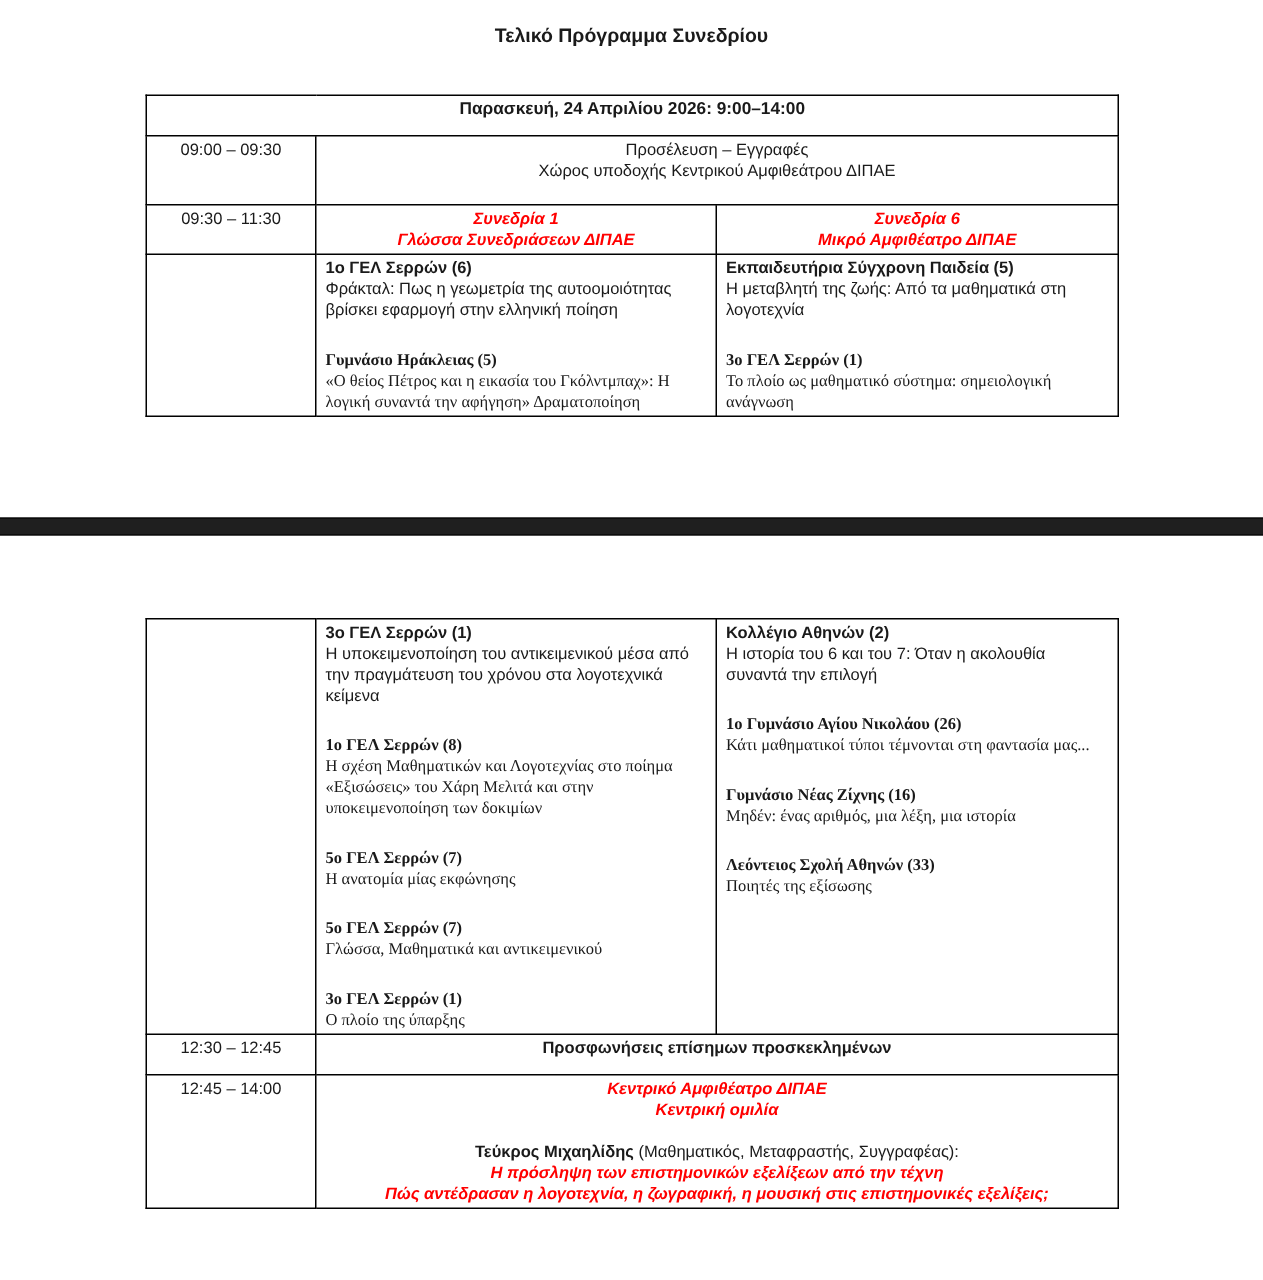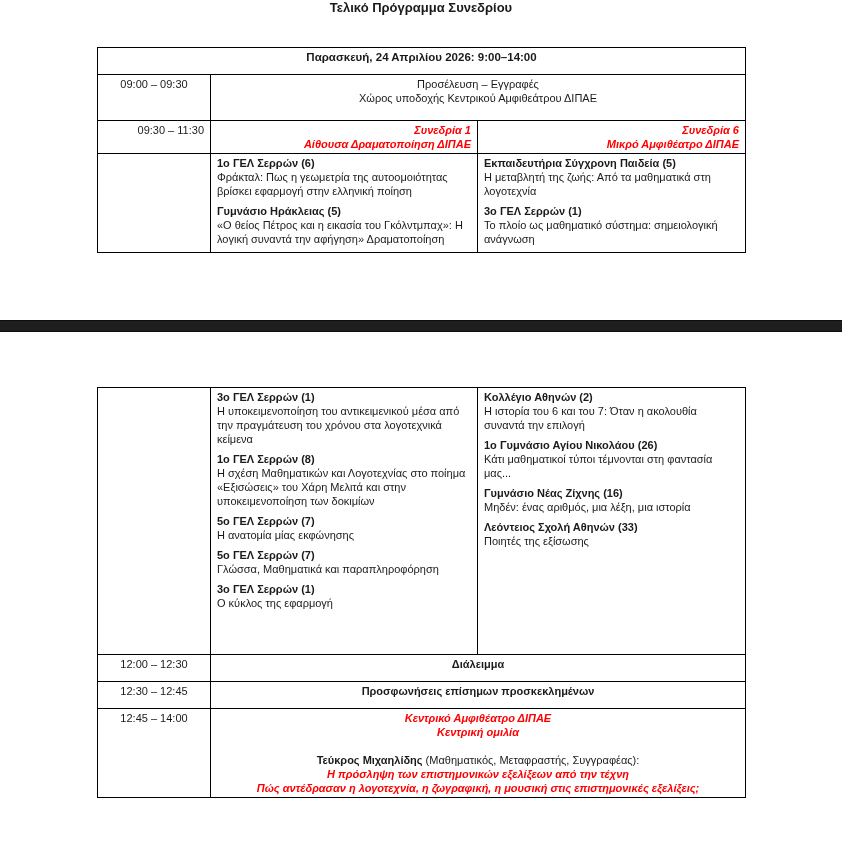--- a/index.html
+++ b/index.html
@@ -4,21 +4,21 @@
 <style>
   * { box-sizing: border-box; margin: 0; padding: 0; }
   html, body {
     width: 842px; height: 853px;
     background: #ffffff;
     font-family: "Liberation Sans", "DejaVu Sans", sans-serif;
     color: #1a1a1a;
     overflow: hidden;
   }
   .doc-title {
-    padding-top: 0;
+    padding-top: 16px;
     text-align: center;
     font-weight: bold;
     font-size: 13px;
     color: #1a1a1a;
   }
   table.program {
     border-collapse: collapse;
     table-layout: fixed;
     width: 648px;
     margin-left: 97px;
@@ -49,26 +49,26 @@
     font-weight: bold;
     font-size: 11.5px;
   }
   td.center-cell {
     text-align: center;
     vertical-align: middle;
   }
   .bold { font-weight: bold; }
   .red  { color: #ff0000; font-style: italic; }
   tr.arrival-row td { height: 46px; }
-  tr.session-head-row td { height: 32px; text-align: right; }
+  tr.session-head-row td { height: 32px; }
   tr.content-row-p1 td { height: 99px; }
   tr.content-row-p2 td { height: 267px; }
   tr.slim-row td { height: 27px; }
   tr.keynote-row td { height: 69px; }
-  .entry + .entry { margin-top: 6px; }
+  .entry + .entry { margin-top: 19px; font-family: Liberation Serif, serif; }
   .entry .school { font-weight: bold; }
   .gap-above { margin-top: 14px; }
   .page-break-band {
     width: 842px;
     height: 12px;
     margin-top: 67px;
     background: #1f1f1f;
     border-top: 1px solid #0c0c0c;
     border-bottom: 1px solid #0c0c0c;
   }
@@ -92,21 +92,21 @@
     <td class="time">09:00 – 09:30</td>
     <td class="center-cell" colspan="2">
       <div>Προσέλευση – Εγγραφές</div>
       <div>Χώρος υποδοχής Κεντρικού Αμφιθεάτρου ΔΙΠΑΕ</div>
     </td>
   </tr>
   <tr class="session-head-row">
     <td class="time">09:30 – 11:30</td>
     <td class="center-cell red bold">
       <div>Συνεδρία 1</div>
-      <div>Αίθουσα Δραματοποίηση ΔΙΠΑΕ</div>
+      <div>Γλώσσα Συνεδριάσεων ΔΙΠΑΕ</div>
     </td>
     <td class="center-cell red bold">
       <div>Συνεδρία 6</div>
       <div>Μικρό Αμφιθέατρο ΔΙΠΑΕ</div>
     </td>
   </tr>
   <tr class="content-row-p1">
     <td class="time"></td>
     <td>
       <div class="entry">
@@ -151,49 +151,45 @@
       <div class="entry">
         <div class="school">1ο ΓΕΛ Σερρών (8)</div>
         <div class="desc">Η σχέση Μαθηματικών και Λογοτεχνίας στο ποίημα «Εξισώσεις» του Χάρη Μελιτά και στην υποκειμενοποίηση των δοκιμίων</div>
       </div>
       <div class="entry">
         <div class="school">5ο ΓΕΛ Σερρών (7)</div>
         <div class="desc">Η ανατομία μίας εκφώνησης</div>
       </div>
       <div class="entry">
         <div class="school">5ο ΓΕΛ Σερρών (7)</div>
-        <div class="desc">Γλώσσα, Μαθηματικά και παραπληροφόρηση</div>
+        <div class="desc">Γλώσσα, Μαθηματικά και αντικειμενικού</div>
       </div>
       <div class="entry">
         <div class="school">3ο ΓΕΛ Σερρών (1)</div>
-        <div class="desc">Ο κύκλος της εφαρμογή</div>
+        <div class="desc">Ο πλοίο της ύπαρξης</div>
       </div>
     </td>
     <td>
       <div class="entry">
         <div class="school">Κολλέγιο Αθηνών (2)</div>
         <div class="desc">Η ιστορία του 6 και του 7: Όταν η ακολουθία συναντά την επιλογή</div>
       </div>
       <div class="entry">
         <div class="school">1ο Γυμνάσιο Αγίου Νικολάου (26)</div>
         <div class="desc">Κάτι μαθηματικοί τύποι τέμνονται στη φαντασία μας...</div>
       </div>
       <div class="entry">
         <div class="school">Γυμνάσιο Νέας Ζίχνης (16)</div>
         <div class="desc">Μηδέν: ένας αριθμός, μια λέξη, μια ιστορία</div>
       </div>
       <div class="entry">
         <div class="school">Λεόντειος Σχολή Αθηνών (33)</div>
         <div class="desc">Ποιητές της εξίσωσης</div>
       </div>
     </td>
-  </tr>
-  <tr class="slim-row">
-    <td class="time">12:00 – 12:30</td>
-    <td class="center-cell bold" colspan="2">Διάλειμμα</td>
   </tr>
   <tr class="slim-row">
     <td class="time">12:30 – 12:45</td>
     <td class="center-cell bold" colspan="2">Προσφωνήσεις επίσημων προσκεκλημένων</td>
   </tr>
   <tr class="keynote-row">
     <td class="time">12:45 – 14:00</td>
     <td class="center-cell" colspan="2">
       <div class="red bold">Κεντρικό Αμφιθέατρο ΔΙΠΑΕ</div>
       <div class="red bold">Κεντρική ομιλία</div>

